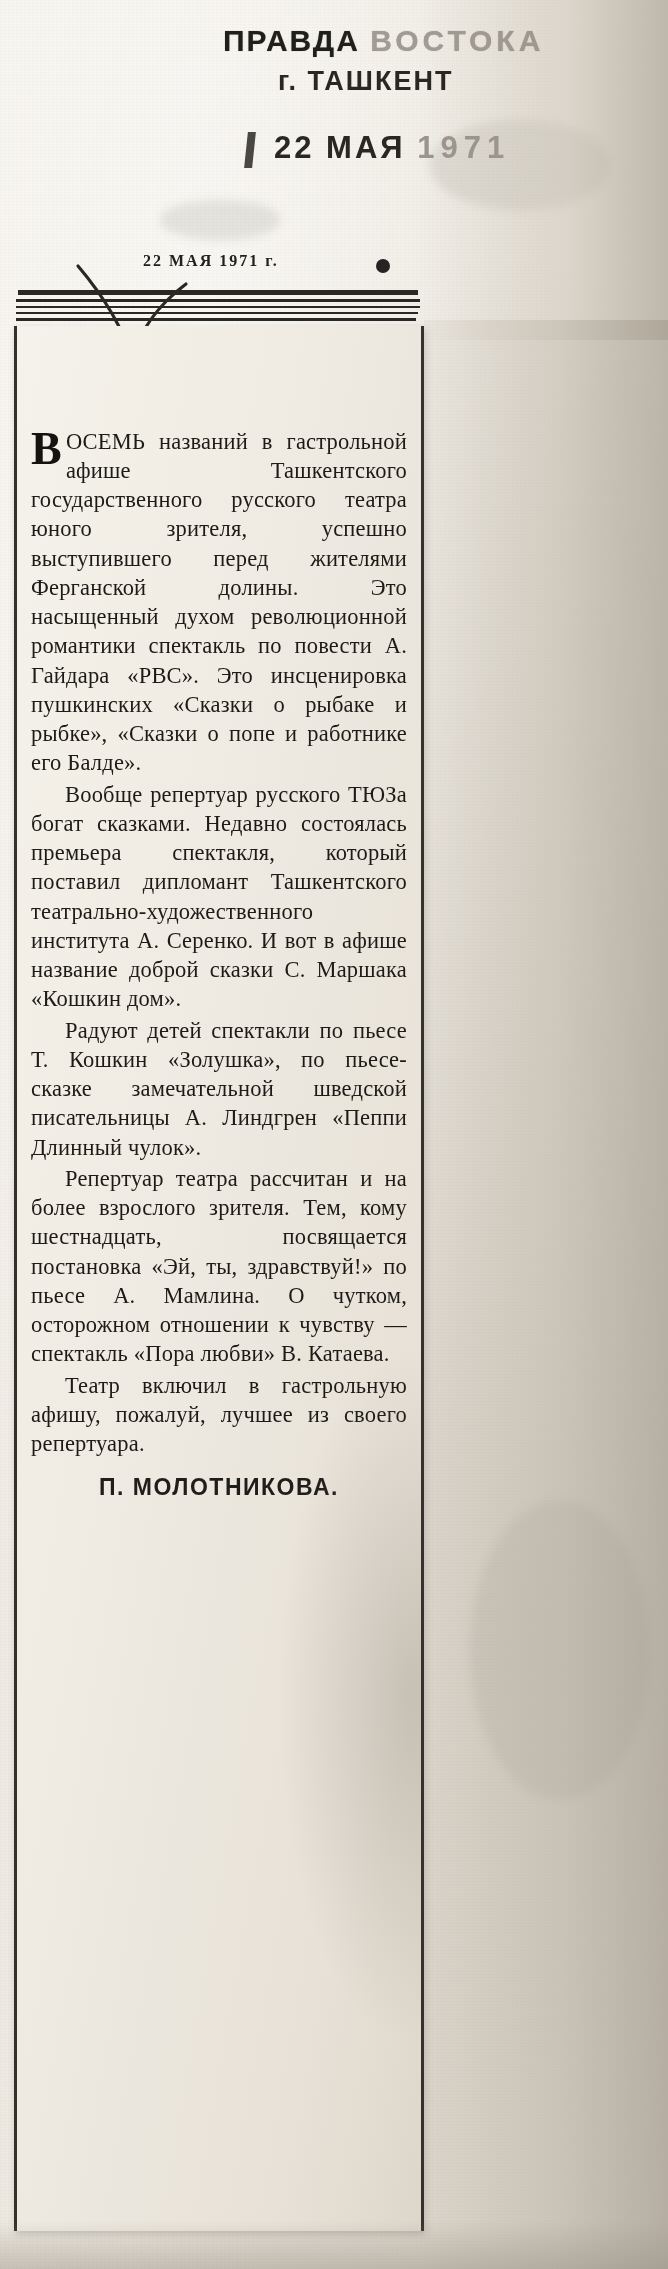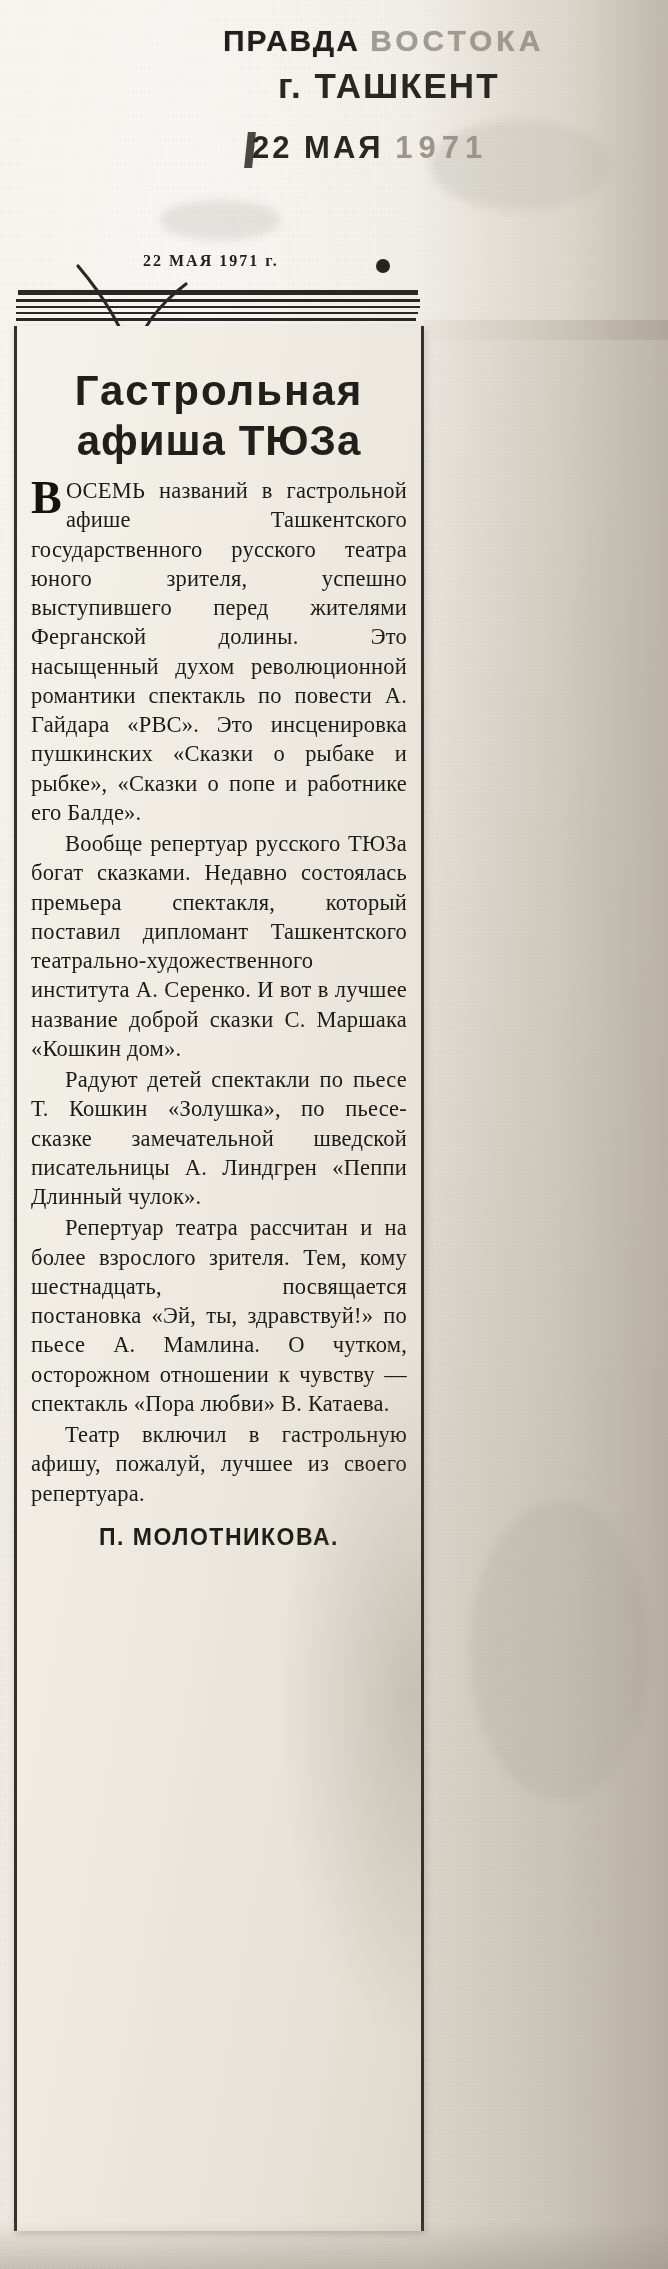--- a/index.html
+++ b/index.html
@@ -59,28 +59,28 @@
     letter-spacing: 2px;
     color: #211f1b;
     text-shadow: 0 0 1px rgba(0,0,0,.35);
   }
   .stamp-paper .faded {
     color: #8e887e;
     opacity: .8;
     letter-spacing: 4px;
   }
   .stamp-city {
-    font-size: 35px;
+    font-size: 27px;
     left: 278px;
     top: 66px;
     letter-spacing: 2px;
   }
   .stamp-date {
     font-size: 31px;
-    left: 252px;
+    left: 274px;
     top: 130px;
     letter-spacing: 3px;
   }
   .stamp-date .faded {
     color: #9b958b;
     letter-spacing: 6px;
   }
   .stamp-mark {
     position: absolute;
     left: 246px;
@@ -280,27 +280,26 @@
   <div class="rule r4"></div>
   <div class="rule r5"></div>
 
   <svg class="tick" viewBox="0 0 120 110">
     <path d="M8 4 C 30 30, 52 62, 62 98 C 70 66, 92 40, 116 22" fill="none" stroke="#2a2724" stroke-width="3.2" stroke-linecap="round"></path>
   </svg>
 
   <div class="clipping">
     <div class="clipping-inner">
       <h1 class="headline">
-        <span>Гастрольная</span><br>
-        <span class="l2">афиша ТЮЗа</span>
+        <br>
       </h1>
 
       <div class="article">
         <p class="first dropcap">ВОСЕМЬ названий в гастрольной афише Ташкентского государственного русского театра юного зрителя, успешно выступившего перед жителями Ферганской долины. Это насыщенный духом революционной романтики спектакль по повести А. Гайдара «РВС». Это инсценировка пушкинских «Сказки о рыбаке и рыбке», «Сказки о попе и работнике его Балде».</p>
-        <p>Вообще репертуар русского ТЮЗа богат сказками. Недавно состоялась премьера спектакля, который поставил дипломант Ташкентского театрально-художественного института А. Серенко. И вот в лучшее название доброй сказки С. Маршака «Кошкин дом».</p>
+        <p>Вообще репертуар русского ТЮЗа богат сказками. Недавно состоялась премьера спектакля, который поставил дипломант Ташкентского театрально-художественного института А. Серенко. И вот в афише название доброй сказки С. Маршака «Кошкин дом».</p>
         <p>Радуют детей спектакли по пьесе Т. Кошкин «Золушка», по пьесе-сказке замечательной шведской писательницы А. Линдгрен «Пеппи Длинный чулок».</p>
         <p>Репертуар театра рассчитан и на более взрослого зрителя. Тем, кому шестнадцать, посвящается постановка «Эй, ты, здравствуй!» по пьесе А. Мамлина. О чутком, осторожном отношении к чувству — спектакль «Пора любви» В. Катаева.</p>
         <p>Театр включил в гастрольную афишу, пожалуй, лучшее из своего репертуара.</p>
       </div>
 
       <div class="signature">П. МОЛОТНИКОВА.</div>
       <div class="smudge"></div>
 
     </div>
   </div>

